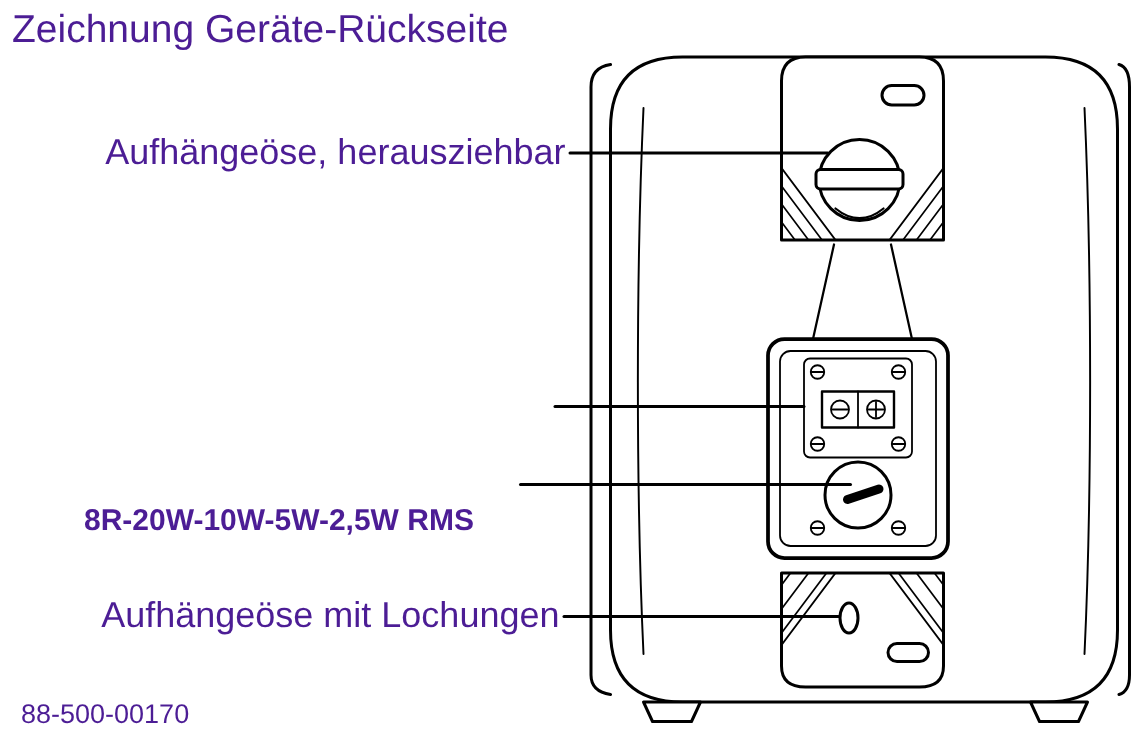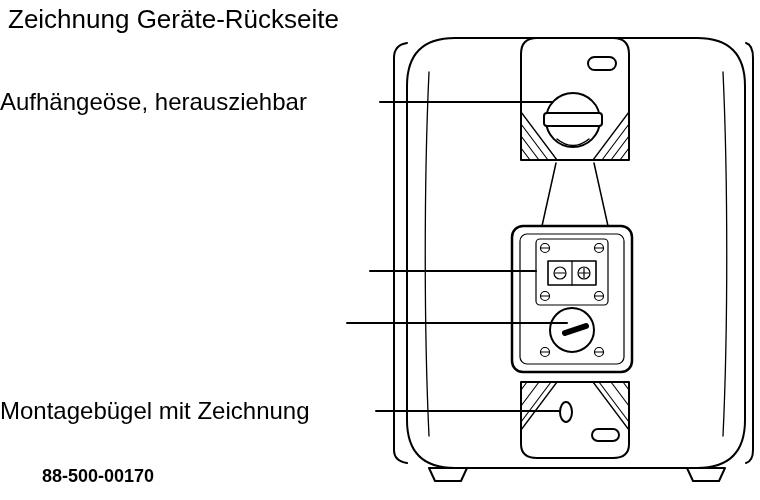--- a/index.html
+++ b/index.html
@@ -1,22 +1,22 @@
 <!DOCTYPE html>
 <html><head>
 <meta charset="utf-8">
 <style>
   html,body{margin:0;padding:0;background:#fff}
   #stage{position:relative;width:760px;height:500px;background:#fff;
-         font-family:"Liberation Sans",sans-serif;color:#000000;overflow:hidden}
+         font-family:"Liberation Sans",sans-serif;color:#4c1d95;overflow:hidden}
   #drawing{position:absolute;left:0;top:0}
   .title{position:absolute;left:8px;top:4px;font-size:26px;line-height:30px;white-space:nowrap;font-weight:500}
-  .label{position:absolute;left:0;font-size:24px;line-height:28px;white-space:nowrap;text-align:left}
+  .label{position:absolute;left:0;font-size:24px;line-height:28px;white-space:nowrap;text-align:right}
   .small{position:absolute;font-weight:bold;font-size:20px;line-height:22px;white-space:nowrap}
-  .pn{position:absolute;left:42px;top:466px;font-weight:bold;font-size:18px;white-space:nowrap}
+  .pn{position:absolute;left:14px;top:466px;font-weight:normal;font-size:18px;white-space:nowrap}
 </style>
 </head>
 <body>
 
 <div id="stage">
 
   <svg id="drawing" width="760" height="500" viewBox="0 0 760 500">
     <g stroke="#000" fill="none" stroke-width="2" stroke-linecap="round" stroke-linejoin="round">
 
       <path fill="#fff" d="M455,38 H697 Q745,38 745,86 V420 Q745,468 697,468 H455 Q407,468 407,420 V86 Q407,38 455,38 Z"></path>
@@ -107,19 +107,20 @@
       <path d="M376,411 H559"></path>
     </g>
   </svg>
 
   <div class="title">Zeichnung Geräte-Rückseite</div>
 
   <div class="label" style="width:377px;top:88px">Aufhängeöse, herausziehbar</div>
 
 
 
+  <div class="small" style="left:56px;top:336px">8R-20W-10W-5W-2,5W RMS</div>
 
 
-  <div class="label" style="width:373px;top:397px">Montagebügel mit Zeichnung</div>
+  <div class="label" style="width:373px;top:397px">Aufhängeöse mit Lochungen</div>
 
   <div class="pn">88-500-00170</div>
 
 </div>
 
 </body></html>

